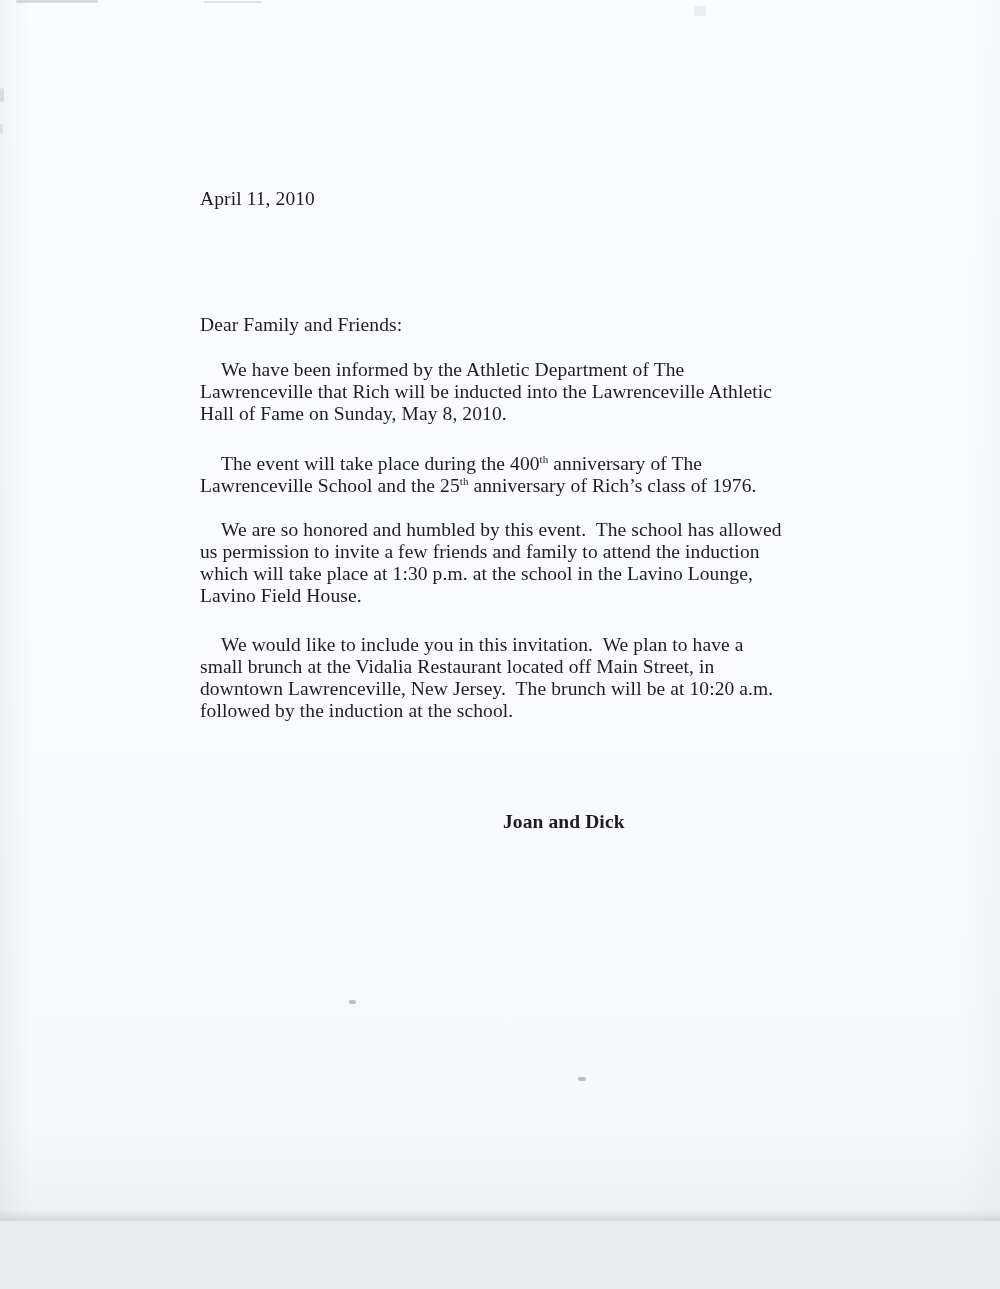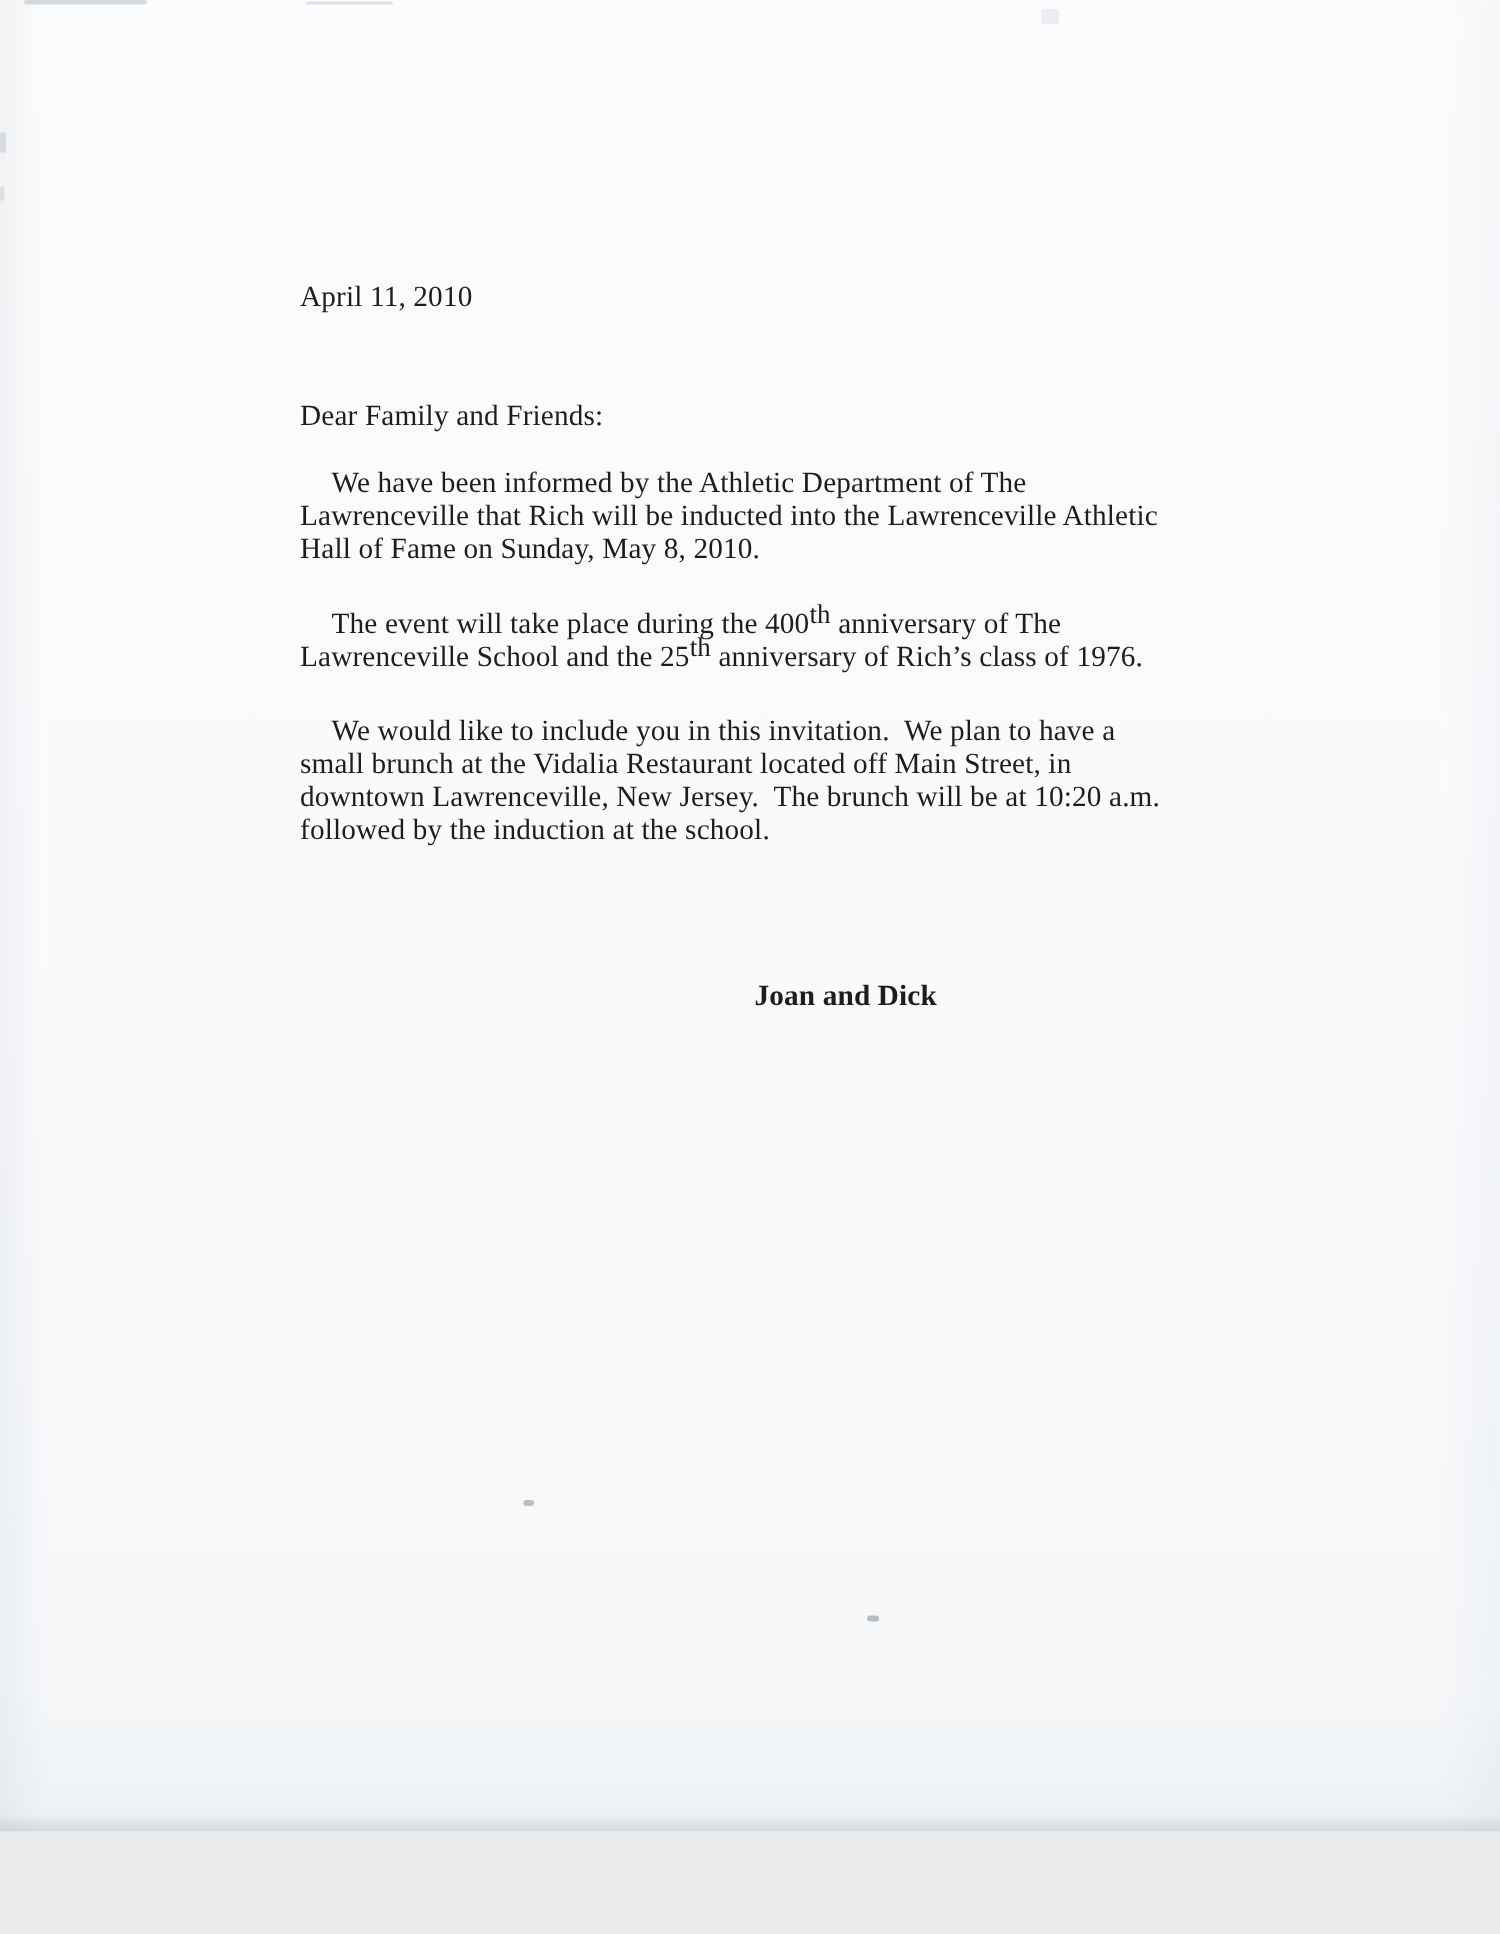--- a/index.html
+++ b/index.html
@@ -40,31 +40,31 @@
     letter-spacing: 0.1px;
   }
 
   .date, .salutation, .closing, .signature { white-space: pre-wrap; }
 
   .para {
     margin: 0;
     white-space: pre-wrap;
     text-indent: 21px;
   }
-  .salutation { margin-top: 57px; }
+  .salutation { margin-top: 104px; }
   .p1 { margin-top: 23px; }
   .p2 { margin-top: 28px; }
   .p3 { margin-top: 22px; }
   .p4 { margin-top: 27px; }
   .p5 { margin-top: 25px; }
   .closing { margin-top: 23px; }
   .signature { margin-top: 89px; margin-left: 303px; font-weight: bold; }
 
   sup.sup {
-    font-size: 18px;
+    font-size: 11px;
     line-height: 0;
     vertical-align: baseline;
     position: relative;
     top: -7px;
   }
   span.u {
     text-decoration: underline;
     text-underline-offset: 2px;
   }
 
@@ -93,20 +93,24 @@
 
   <div class="letter">
     <div class="date">April 11, 2010</div>
     <div class="salutation">Dear Family and Friends:</div>
 
     <p class="para p1"><span>We have been informed by the Athletic Department of The
 Lawrenceville that Rich will be inducted into the Lawrenceville Athletic
 Hall of Fame on Sunday, May 8, 2010.</span></p>
     <p class="para p2"><span>The event will take place during the 400</span><sup class="sup">th</sup><span> anniversary of The
 Lawrenceville School and the 25</span><sup class="sup">th</sup><span> anniversary of Rich’s class of 1976.</span></p>
+    <p class="para p3"><span>We are so honored and humbled by this event.  The school has allowed
+us permission to invite a few friends and family to attend the induction
+which will take place at 1:30 p.m. at the school in the Lavino Lounge,
+Lavino Field House.</span></p>
     <p class="para p4"><span>We would like to include you in this invitation.  We plan to have a
 small brunch at the Vidalia Restaurant located off Main Street, in
 downtown Lawrenceville, New Jersey.  The brunch will be at 10:20 a.m.
 followed by the induction at the school.</span></p>
 
     <div class="signature">Joan and Dick</div>
   </div>
 </div>
 
 </body></html>

